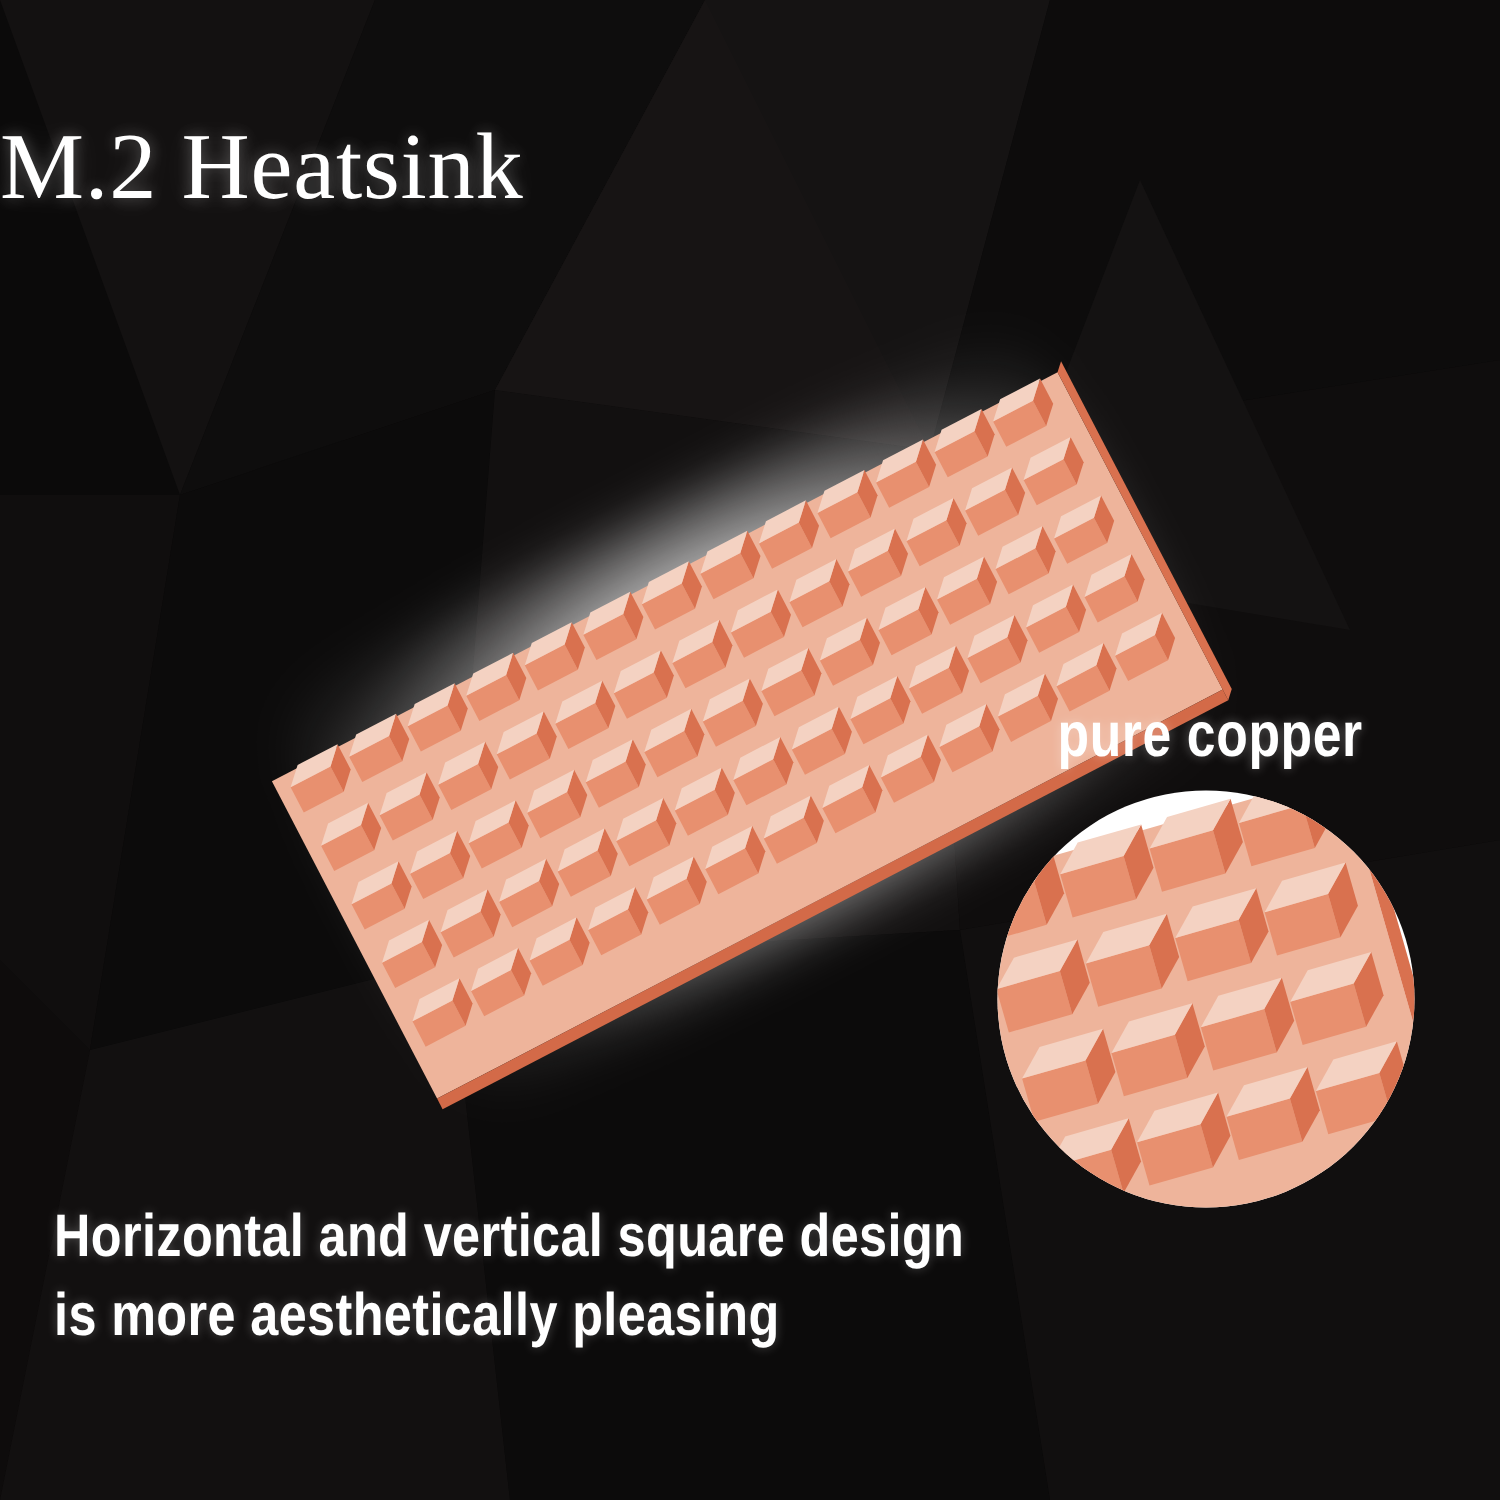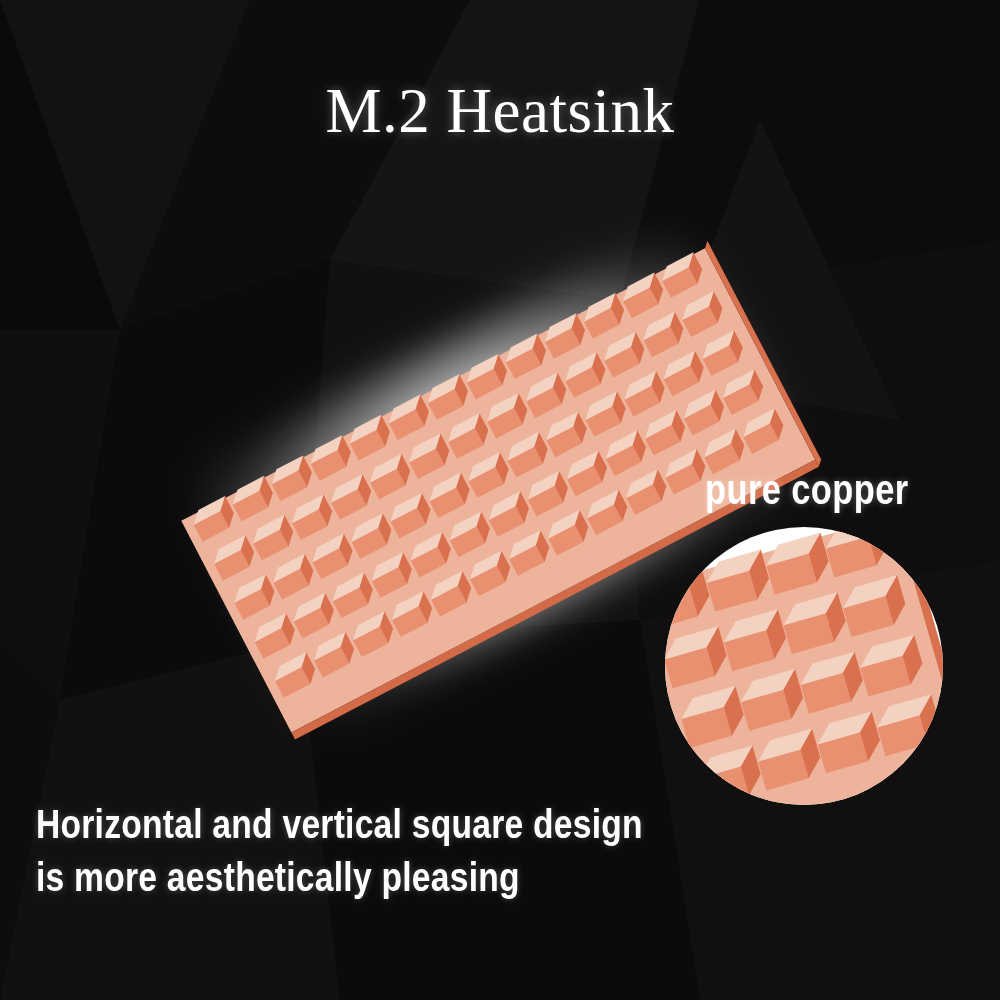--- a/index.html
+++ b/index.html
@@ -30,21 +30,21 @@
     inset: 0;
   }
   .bg-poly svg { display: block; width: 100%; height: 100%; }
 
   
   .title {
     position: absolute;
     left: 0;
     top: 78px;
     width: 1000px;
-    text-align: center;
+    text-align: left;
     color: #ffffff;
     font-family: "Liberation Serif", "DejaVu Serif", serif;
     font-size: 63px;
     line-height: 1.05;
     letter-spacing: 0.5px;
     text-shadow: 0 0 10px rgba(255,255,255,0.28), 0 0 22px rgba(255,255,255,0.12);
     white-space: nowrap;
   }
 
   

